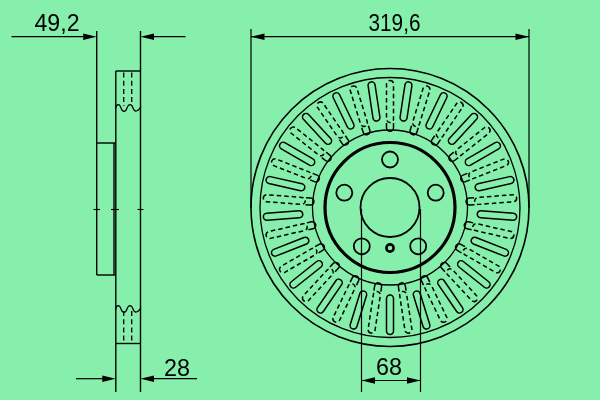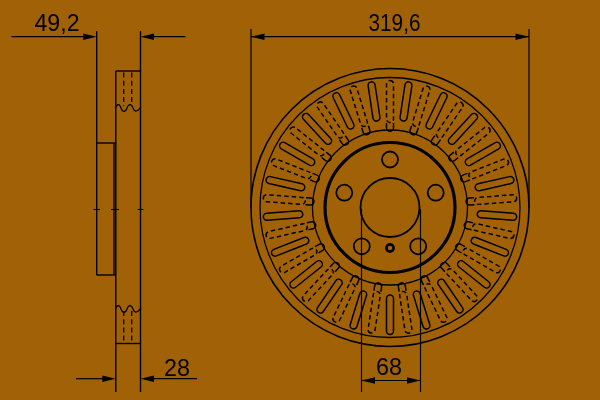--- a/index.html
+++ b/index.html
@@ -1,17 +1,17 @@
 <!DOCTYPE html>
 <html><head>
 <meta charset="utf-8">
 <title>Brake Disc Technical Drawing</title>
 <style>
   html,body{margin:0;padding:0;background:#fff;}
-  .stage{width:600px;height:400px;background:#a16207;overflow:hidden;}
+  .stage{width:600px;height:400px;background:#86efac;overflow:hidden;}
   svg{display:block;}
   text.dim{
     font-family:"Liberation Sans",sans-serif;
     font-size:24.5px;
     fill:#000;
   }
   .ln{stroke:#000;fill:none;}
 </style>
 </head>
 <body>

